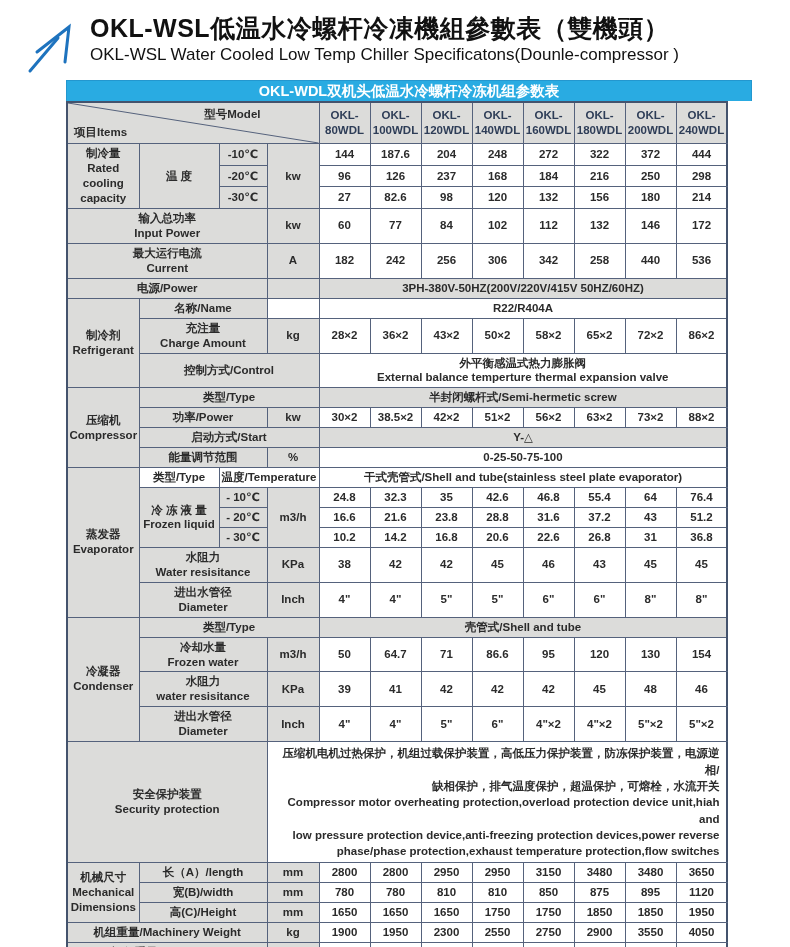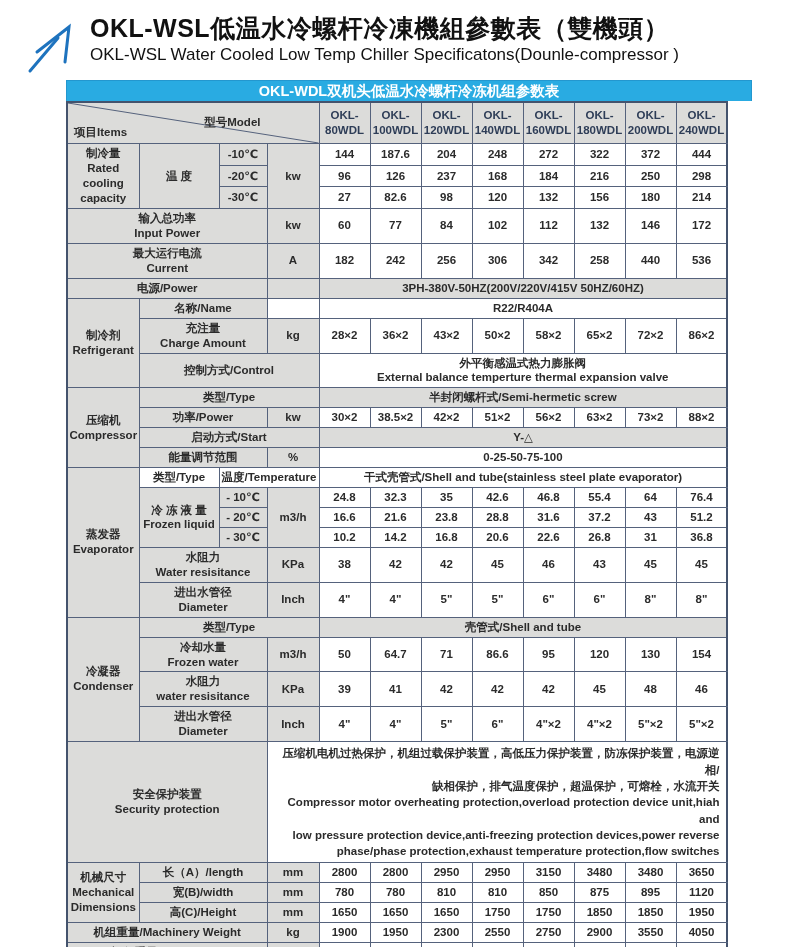--- a/index.html
+++ b/index.html
@@ -31,21 +31,21 @@
     text-align:center;vertical-align:middle;
     padding:2px 1px;line-height:1.3;
     white-space:pre-line;color:#2b2b2b;overflow:hidden;
   }
   td.g{background:#dcdcda;}
   td.head{color:#2e3d57;}
   td.left{text-align:right;padding:3px 7px;line-height:1.42;}
   td.corner{position:relative;padding:0;height:40px;}
   .corner svg{position:absolute;left:0;top:0;width:100%;height:100%;display:block;}
   .c-items{position:absolute;left:6px;bottom:3px;}
-  .c-model{position:absolute;right:58px;top:12px;}
+  .c-model{position:absolute;right:58px;top:4px;}
 </style>
 </head>
 <body>
 
 <div class="page-header">
   <span class="logo">
     <svg viewBox="0 0 58 58" width="58" height="58">
       <polyline points="13,36 45,11 41,46" fill="none" stroke="#1e73be" stroke-width="3" stroke-linecap="round" stroke-linejoin="miter"></polyline>
       <line x1="6" y1="55" x2="34" y2="22" stroke="#1e73be" stroke-width="3" stroke-linecap="round"></line>
     </svg>

